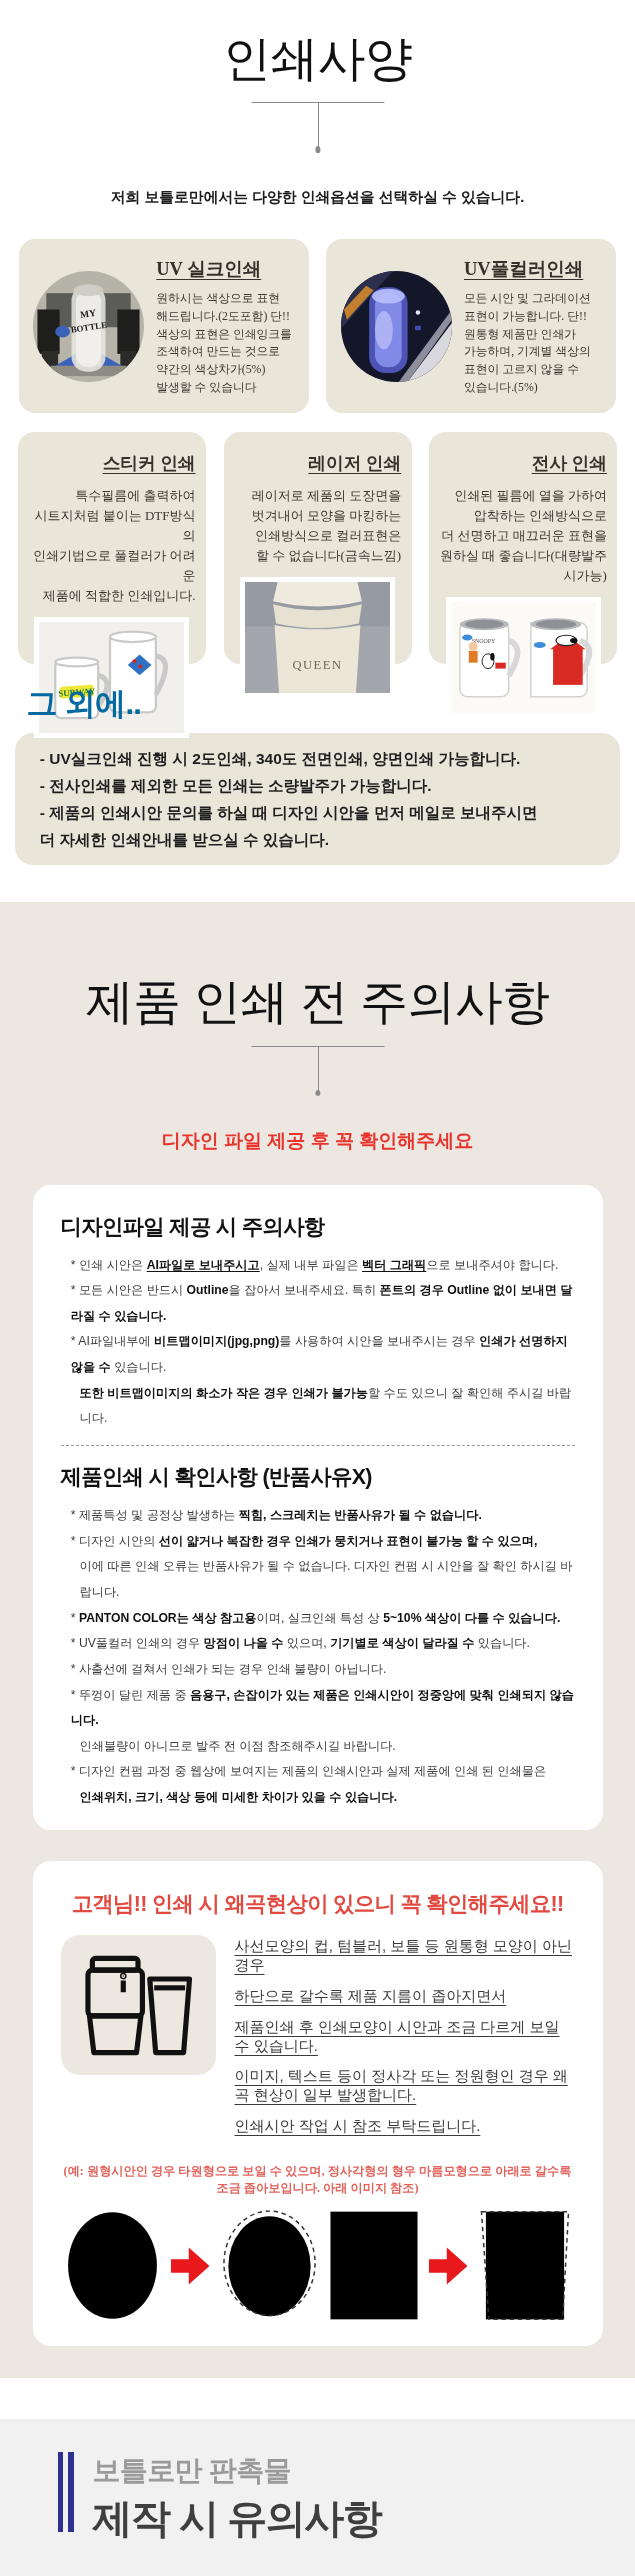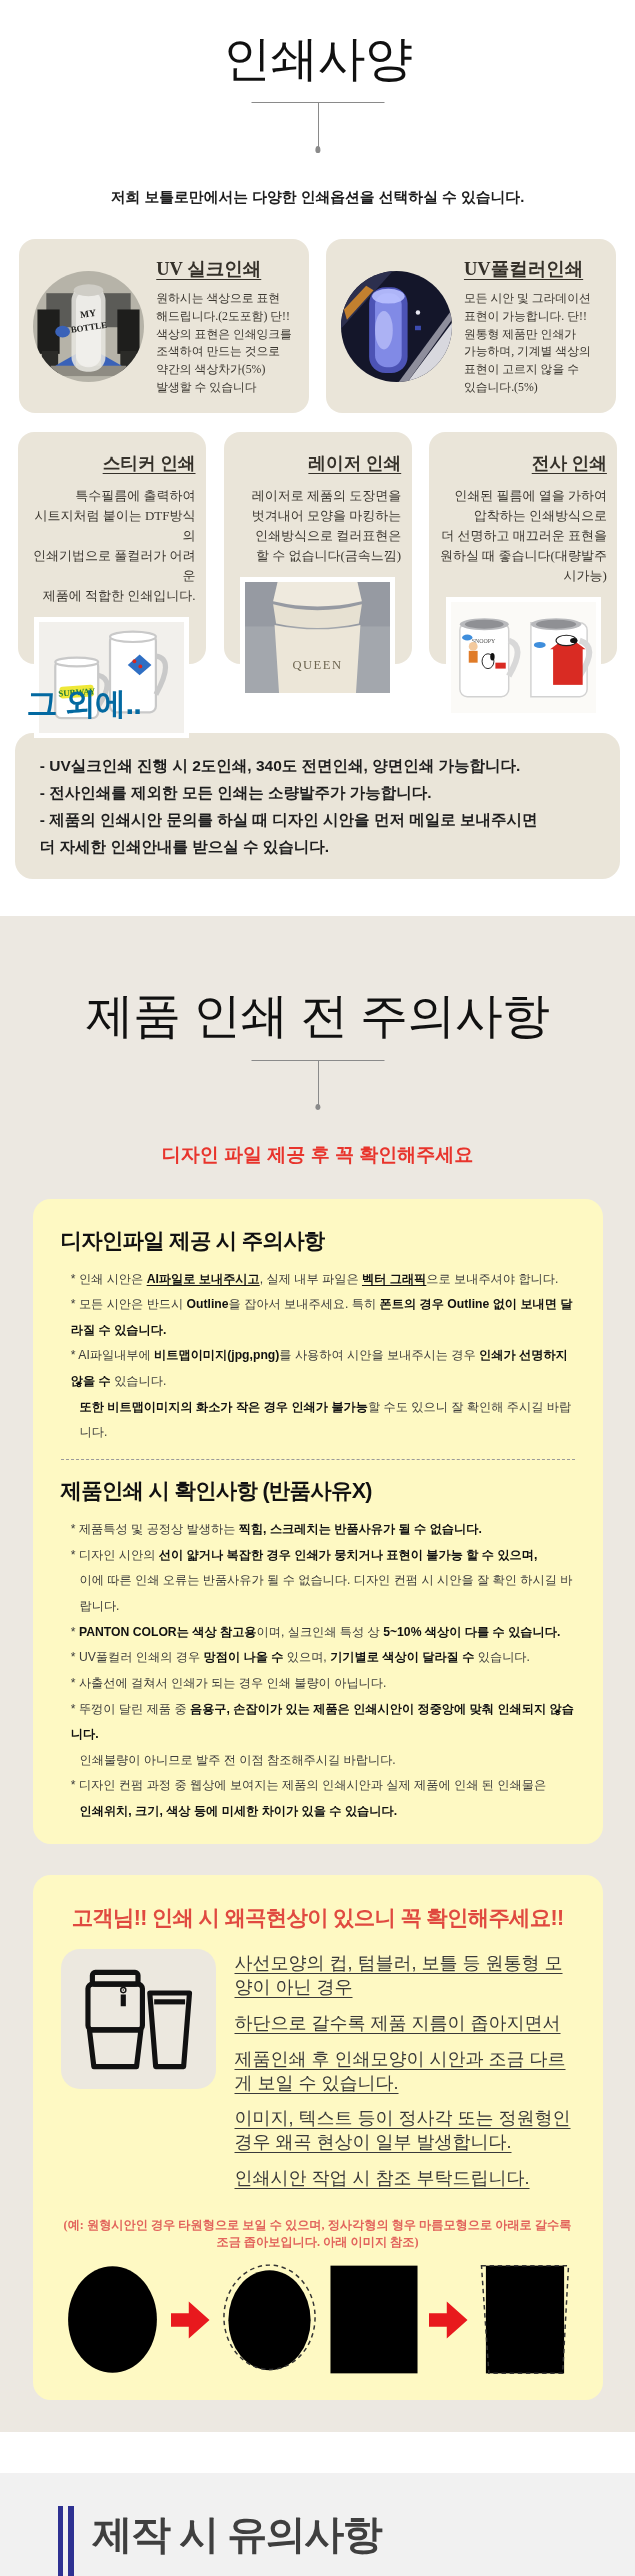--- a/index.html
+++ b/index.html
@@ -24,39 +24,39 @@
   .card1 p{margin:0;font-size:11.8px;line-height:1.5;color:#3a362f;white-space:pre-line;}
 
   .row2{display:flex;justify-content:center;gap:17.7px;margin-top:19px;}
   .card2{width:188px;height:232px;background:#eae5d9;border-radius:16.2px;box-sizing:border-box;padding:19px 10.3px 0;text-align:right;}
   .card2 h3{margin:0 0 10.3px;font-size:17.7px;font-weight:700;color:#35312a;text-decoration:underline;text-underline-offset:3.7px;}
   .card2 p{margin:0;font-size:13px;line-height:1.55;color:#3a362f;white-space:pre-line;}
   .frame{margin:10.3px auto 0;width:145px;height:111px;border:5.9px solid #fff;box-sizing:content-box;}
   .frame svg{display:block;}
 
   .etc-head{margin:19px 0 0 26.6px;font-size:31px;font-weight:900;color:#0369a1;letter-spacing:-0.7px;}
-  .etc-box{margin:7.4px 14.8px 0;background:#eae5d9;border-radius:17.7px;padding:19px 25px;}
+  .etc-box{margin:7.4px 14.8px 0;background:#eae5d9;border-radius:17.7px;padding:12px 25px;}
   .etc-box p{margin:0;font-size:15.5px;line-height:1.75;font-weight:600;color:#1e1e1e;white-space:pre-line;}
 
   
   .s2{background:#ece8e1;padding:41px 0 32.5px;}
   .red-notice{margin:29.5px 0 0;text-align:center;font-size:19px;font-weight:800;color:#e8342c;}
-  .wcard{background:#fef9c3;border-radius:17.7px;margin:31px 32.5px 0;padding:20.7px 28px 19px;}
+  .wcard{background:#ffffff;border-radius:17.7px;margin:31px 32.5px 0;padding:20.7px 28px 19px;}
   .wcard h3.h{margin:5.9px 0 11.8px;font-size:21.4px;font-weight:800;color:#111;letter-spacing:-0.7px;}
   .bullet{margin:0;padding-left:10.3px;font-size:12.2px;line-height:2.1;color:#3c3c3c;}
   .bullet.ind{padding-left:19px;}
   .dashed{border:none;border-top:1.5px dashed #9a9a9a;margin:13.3px 0 16.2px;}
   .sg-b{font-weight:800;color:#111;}
   .sg-bu{font-weight:800;color:#111;text-decoration:underline;text-underline-offset:2.2px;}
 
   .red-title{margin:7.4px 0 17.7px;text-align:center;font-size:21.4px;font-weight:700;color:#e04a40;letter-spacing:-0.7px;}
   .distort{display:flex;align-items:flex-start;}
   .icon-box{flex:none;width:155px;height:140px;background:#ece8df;border-radius:19px;display:flex;align-items:center;justify-content:center;}
   .dlines{margin:1.5px 0 0 19px;}
-  .dlines p{margin:0 0 11.8px;font-size:18px;color:#3a3a3a;text-decoration:underline;text-underline-offset:3.7px;}
+  .dlines p{margin:0 0 11.8px;font-size:15px;color:#3a3a3a;text-decoration:underline;text-underline-offset:3.7px;}
   .red-note{margin:14.8px 0 10.3px;font-size:12.2px;color:#e2645c;font-weight:600;text-align:center;font-family:"Liberation Serif","DejaVu Serif",serif;}
   .shapes{display:flex;align-items:center;justify-content:space-between;padding:3px 4.4px 5.9px;}
 
   
   .gap{height:41px;background:#fff;}
   .s3{background:#f1f1f1;padding:32.5px 0 41px;}
   .s3-head{display:flex;margin-left:58px;}
   .bars{display:flex;gap:5.2px;margin-right:19px;}
   .bars i{display:block;width:5.2px;height:80px;background:#2e3192;}
   .s3-sub{font-size:28px;font-weight:800;color:#9a9a9a;letter-spacing:-0.7px;}
@@ -299,18 +299,19 @@
 
 <div class="gap"></div>
 
 <section class="s3">
   <div class="s3-head">
     <div class="bars">
         <i></i>
         <i></i>
       </div>
     <div>
+      <div class="s3-sub">보틀로만 판촉물</div>
       <div class="s3-main">제작 시 유의사항</div>
     </div>
   </div>
 
 </section>
 
 
 </body></html>

